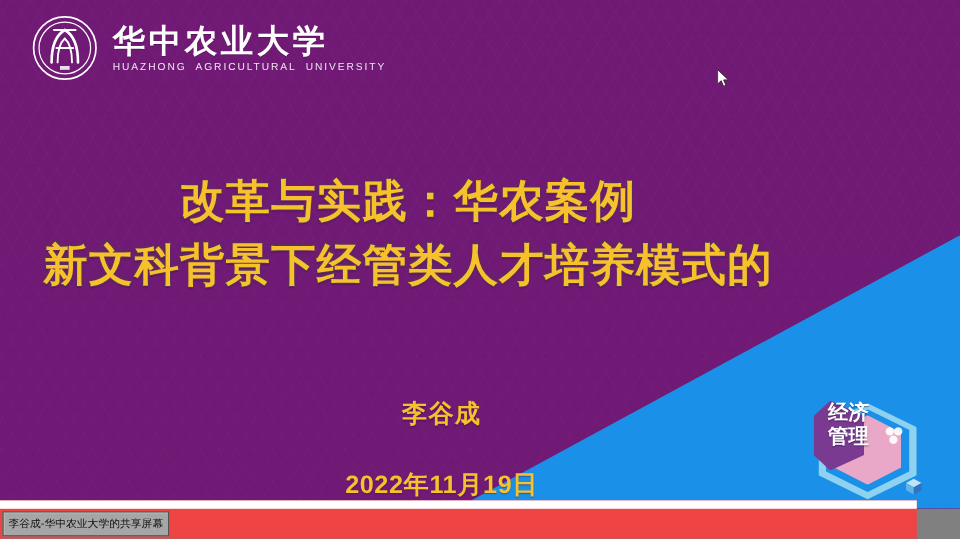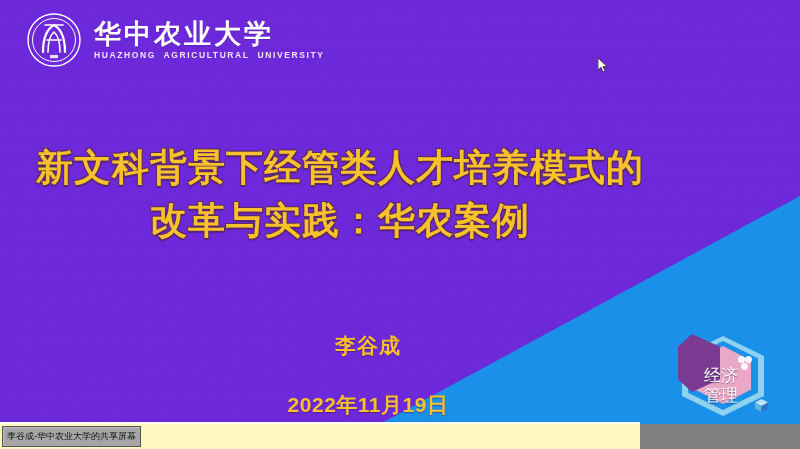--- a/index.html
+++ b/index.html
@@ -23,21 +23,21 @@
   }
 
   
   #slide {
     position: absolute;
     left: 0;
     top: 0;
     width: 800px;
     height: 424px;
     overflow: hidden;
-    background-color: #6d28d9;
+    background-color: #701a75;
   }
 
   
   #slide-texture {
     position: absolute;
     inset: 0;
     opacity: .30;
     background-image:
       radial-gradient(circle at 0 0, rgba(255,255,255,.10) 1px, transparent 1.6px),
       radial-gradient(circle at 13px 11px, rgba(0,0,0,.10) 1px, transparent 1.6px),
@@ -85,21 +85,21 @@
     line-height: 1;
     letter-spacing: 3px;
     font-weight: 700;
     white-space: nowrap;
     text-shadow: 0 1px 0 rgba(0,0,0,.18);
   }
   #logo-en {
     color: #f2e4f4;
     font-size: 8.5px;
     letter-spacing: 1.6px;
-    font-weight: 700;
+    font-weight: 400;
     white-space: nowrap;
     word-spacing: 4px;
   }
 
   
   #title-block {
     position: absolute;
     left: 0;
     top: 142px;
     width: 680px;
@@ -169,28 +169,27 @@
     background: #e9a8c8;
   }
   #hex-core {
     left: 31px; top: 12px; width: 42px; height: 58px;
     background: #7a3a92;
     clip-path: polygon(33% 0%, 100% 22%, 100% 78%, 33% 100%, 0% 78%, 0% 22%);
   }
   #badge-text {
     position: absolute;
     left: 12px;
-    top: 32px;
+    top: 0;
     width: 62px;
     color: #ffffff;
     font-size: 17px;
-    font-weight: 400;
+    font-weight: 700;
     line-height: 1.18;
     letter-spacing: 0;
-    text-align: center;
     text-shadow: 0 1px 1px rgba(20,10,40,.5);
   }
   #badge-dots {
     position: absolute;
     left: 60px;
     top: 22px;
     width: 14px;
     height: 18px;
   }
   .badge-dot {
@@ -217,24 +216,24 @@
     width: 10px;
     height: 15px;
     pointer-events: none;
   }
 
   
   #taskbar {
     position: absolute;
     left: 0;
     bottom: 0;
-    width: 640px;
+    width: 764px;
     height: 25px;
-    background: #fef9c3;
-    border-top: 2px solid #ffffff;
+    background: #ef4444;
+    border-top: 7px solid #ffffff;
     display: flex;
     align-items: center;
   }
   #taskbar-item {
     margin-left: 2px;
     height: 19px;
     max-width: 200px;
     display: flex;
     align-items: center;
     padding: 0 4px;
@@ -274,22 +273,22 @@
           <rect x="24" y="43" width="8" height="3.2" fill="#ffffff" opacity=".85"></rect>
         </svg>
       </div>
       <div id="logo-wordmark">
         <div id="logo-cn">华中农业大学</div>
         <div id="logo-en">HUAZHONG AGRICULTURAL UNIVERSITY</div>
       </div>
     </div>
 
     <div id="title-block">
+      <div class="title-line">改革与实践：华农案例</div>
       <div class="title-line">新文科背景下经管类人才培养模式的</div>
-      <div class="title-line">改革与实践：华农案例</div>
     </div>
 
     <div id="byline-block">
       <div id="author-name">李谷成</div>
       <div id="talk-date">2022年11月19日</div>
     </div>
 
     <div id="school-badge">
       <div class="hex" id="hex-outer"></div>
       <div class="hex" id="hex-mid"></div>

